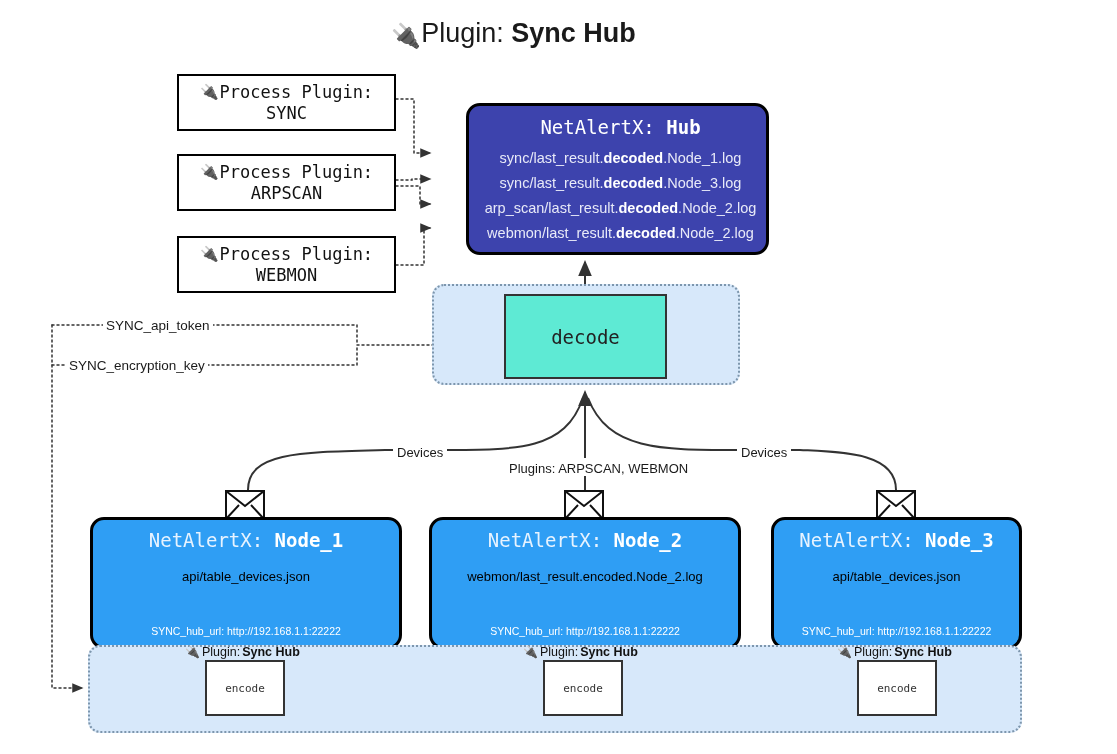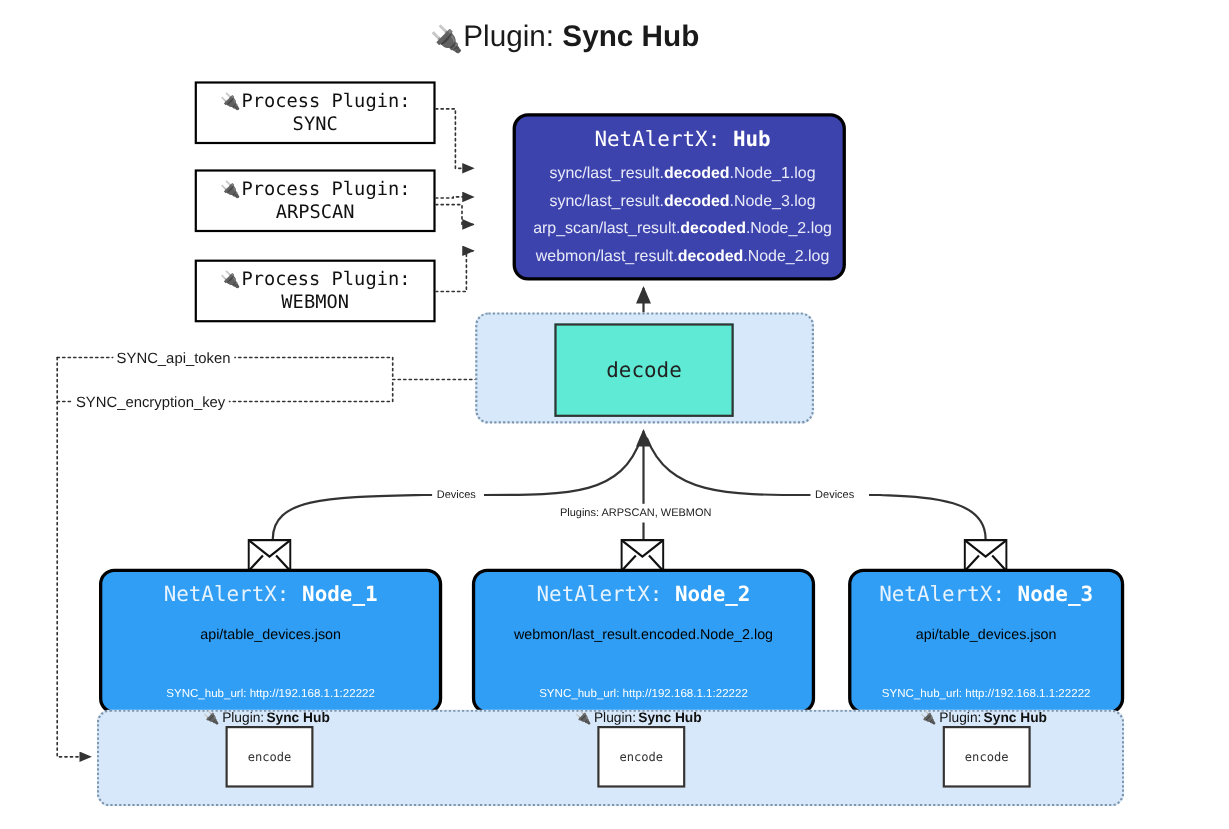--- a/index.html
+++ b/index.html
@@ -76,21 +76,21 @@
   
   .token-label{
     position:absolute;font-size:13.5px;color:#1a1a1a;white-space:nowrap;
     background:#ffffff;padding:0 3px;
   }
   #tok-api{left:103px;top:318px;}
   #tok-key{left:66px;top:358px;}
 
   
   .edge-label{
-    position:absolute;font-size:10px;color:#1a1a1a;white-space:nowrap;
+    position:absolute;font-size:13px;color:#1a1a1a;white-space:nowrap;
     background:#ffffff;padding:0 4px;
   }
   #lbl-dev-left{left:393px;top:445px;}
   #lbl-dev-right{left:737px;top:445px;}
   #lbl-plugins{left:505px;top:461px;}
 
   
   .node-box{
     position:absolute;height:132px;
     background:#2f9ef4;border:3px solid #000000;border-radius:14px;

